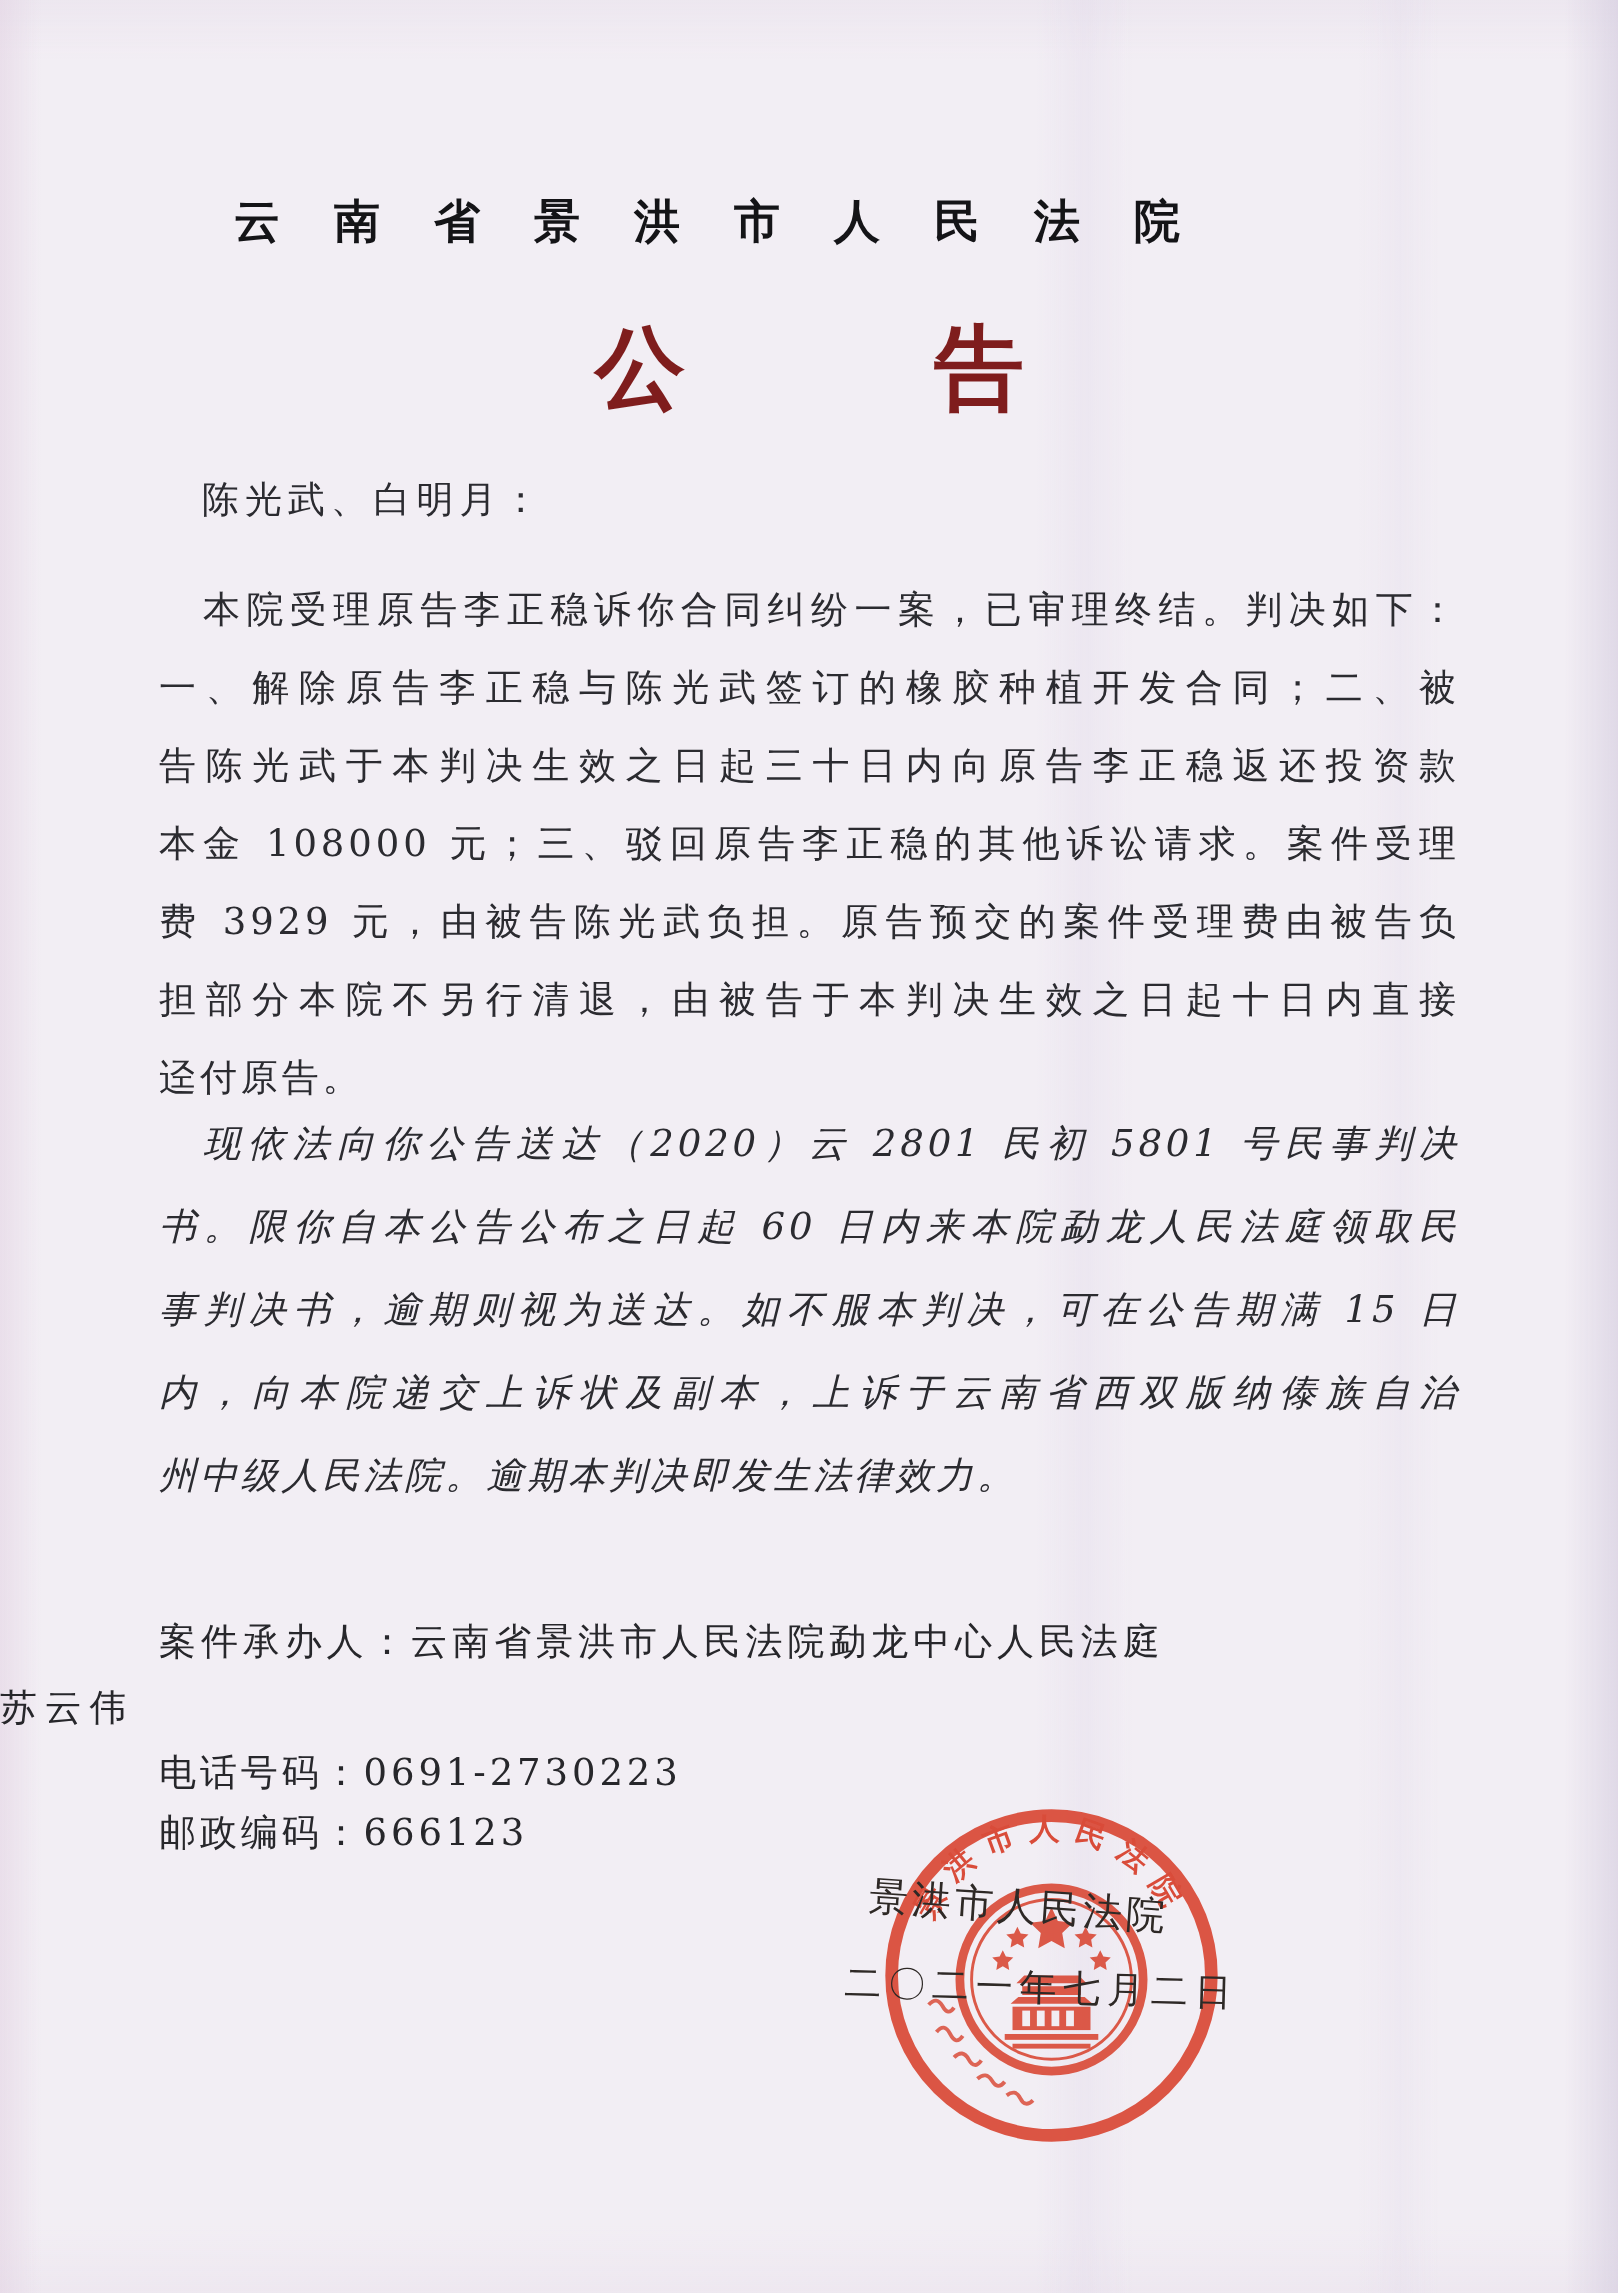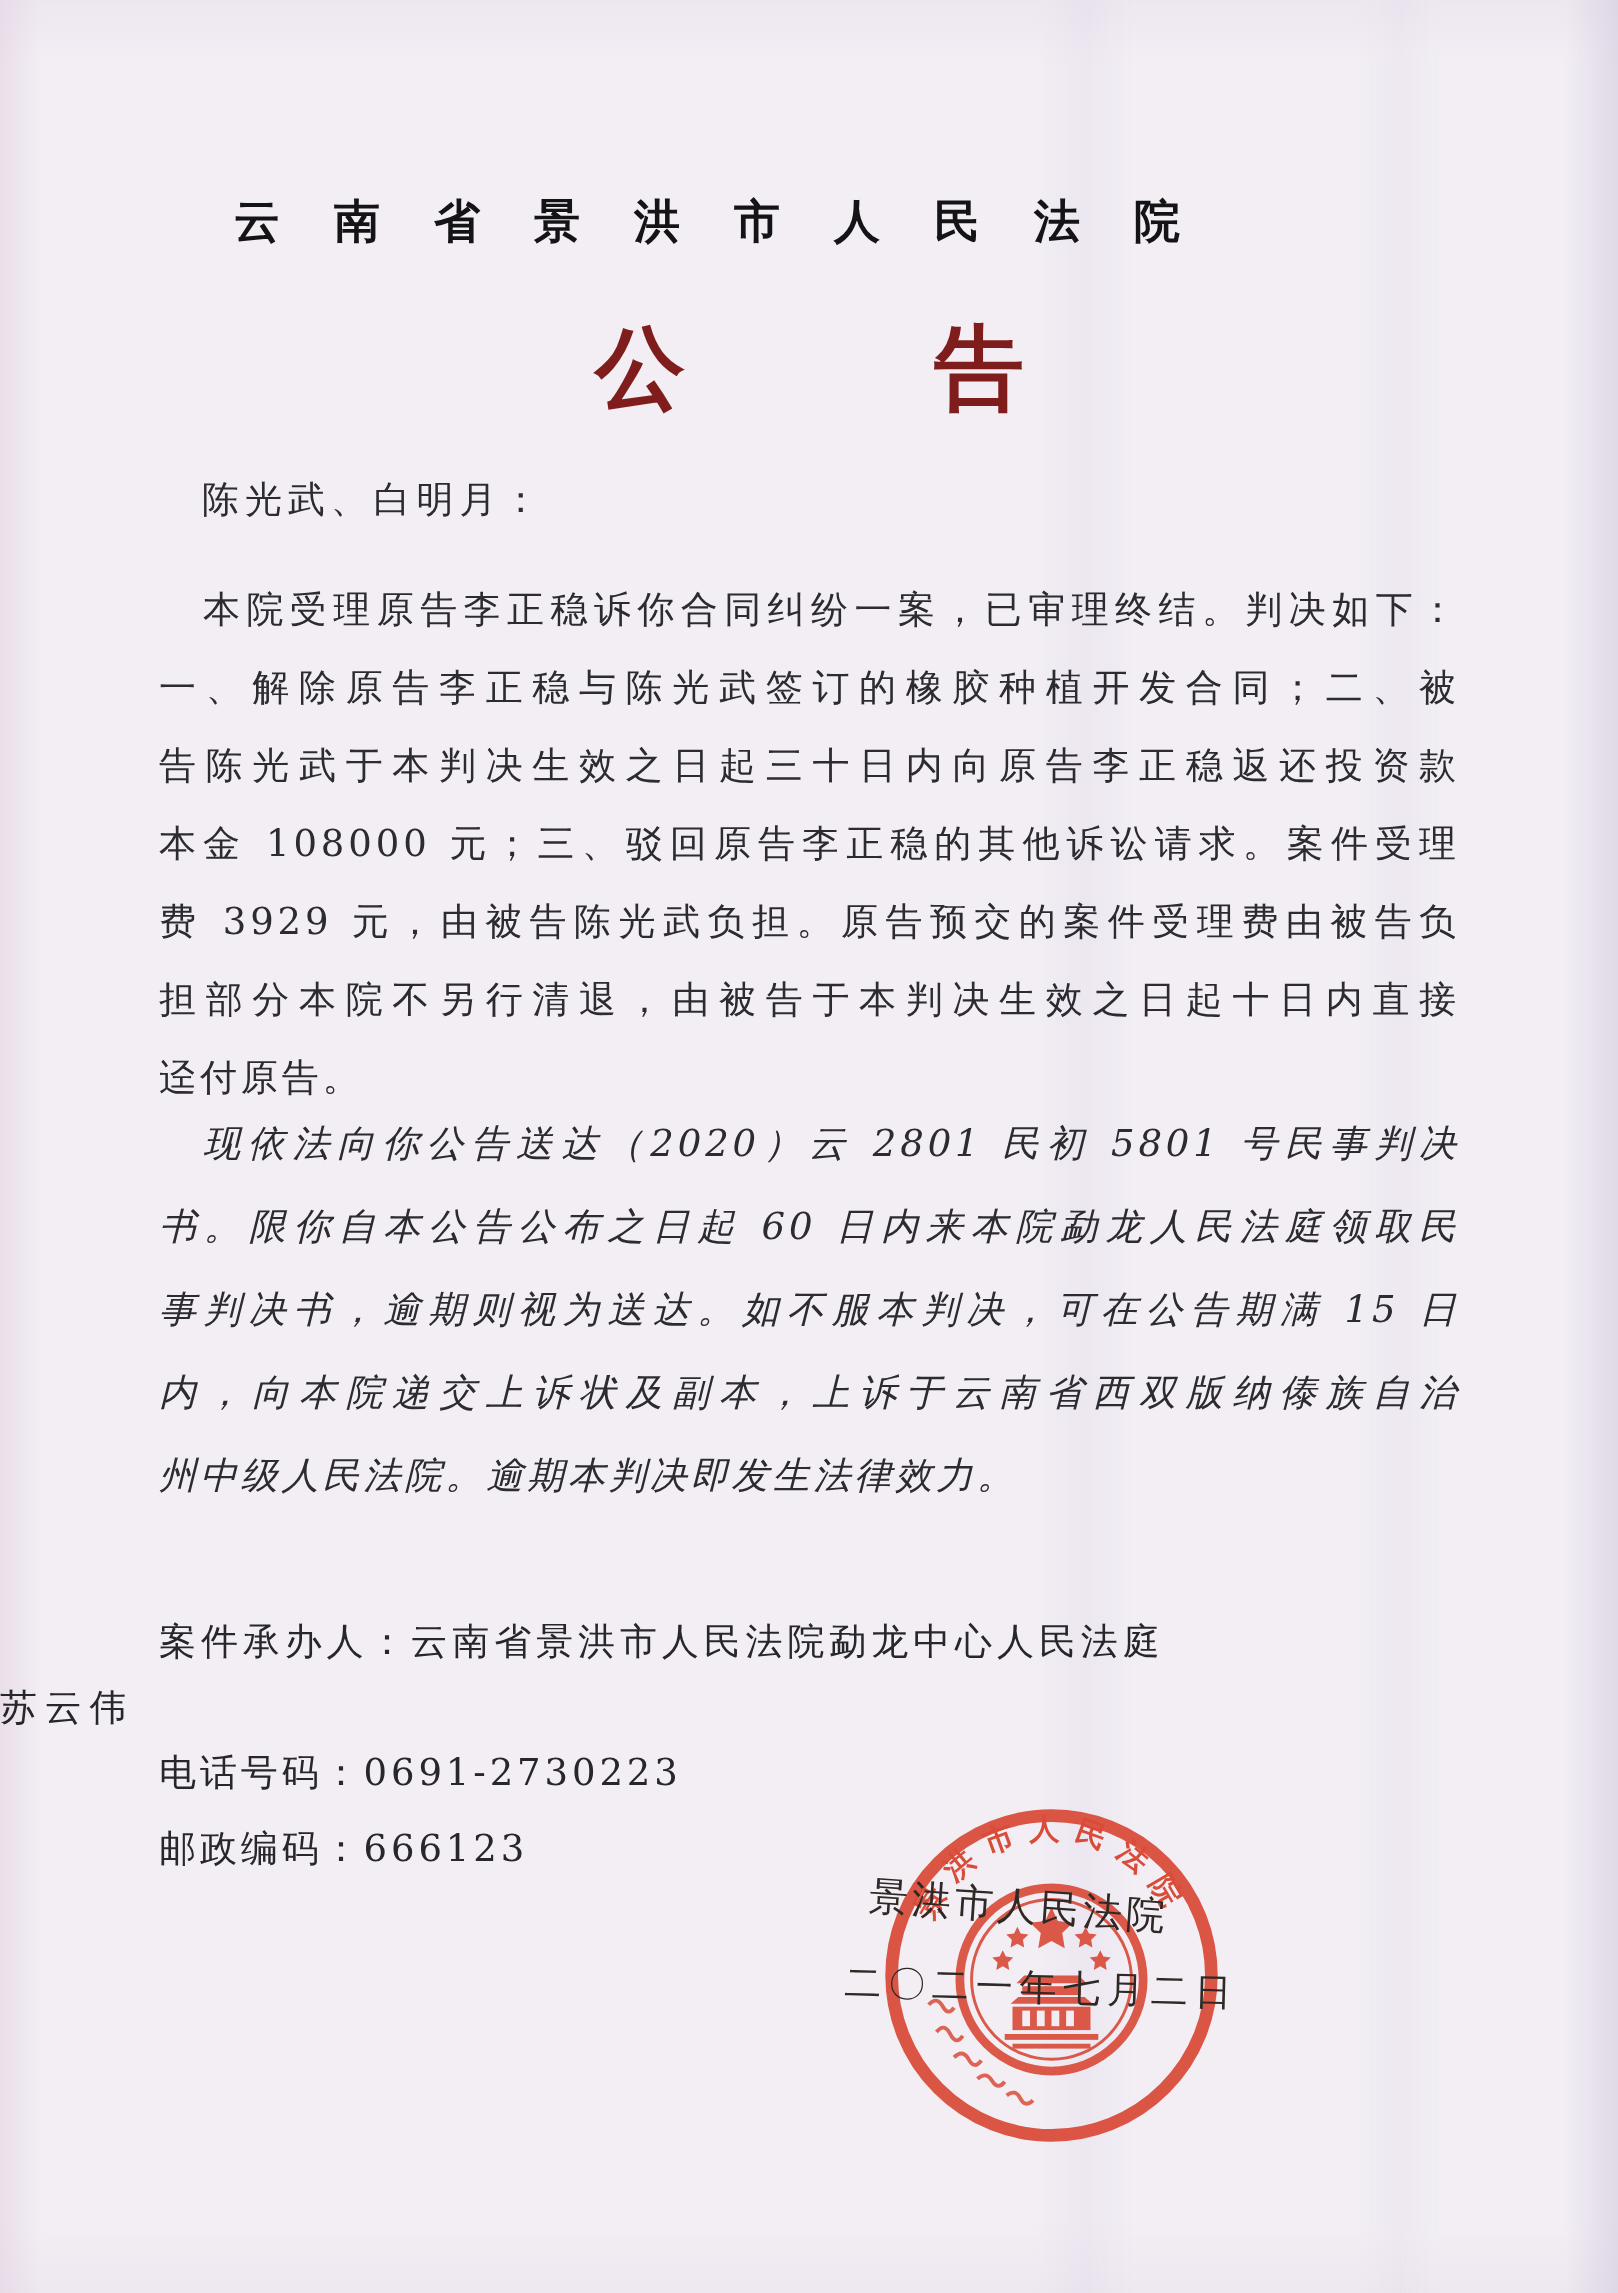--- a/index.html
+++ b/index.html
@@ -59,21 +59,21 @@
   .handler-name{
     left:0;top:1683px;width:1443px;
     font-size:37px;letter-spacing:7.8px;color:#27272b;
   }
   .phone-line{
     left:159px;top:1748px;width:878px;
     font-size:37px;letter-spacing:3.9px;color:#27272b;
   }
   .postal-line{
     left:159px;top:1808px;width:878px;
-    font-size:37px;letter-spacing:3.9px;color:#27272b;margin-top:16px;
+    font-size:37px;letter-spacing:3.9px;color:#27272b;
   }
   
   .seal-wrap{
     left:878px;top:1802px;width:347px;height:347px;
     opacity:.93;
   }
   .seal-court-overlay{
     left:871px;top:1869px;width:380px;
     font-size:39px;font-weight:500;letter-spacing:3.9px;color:#2e2926;
     transform:rotate(4deg);transform-origin:left top;

